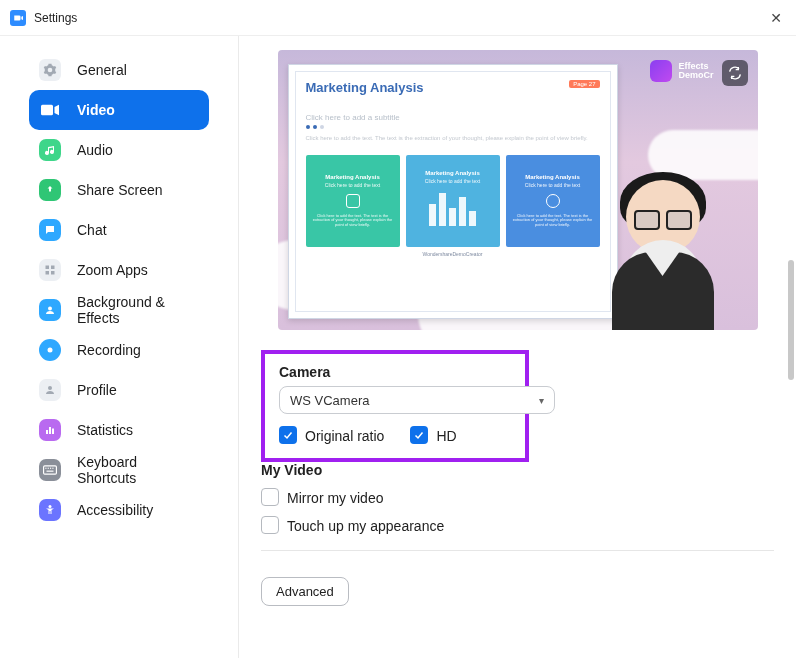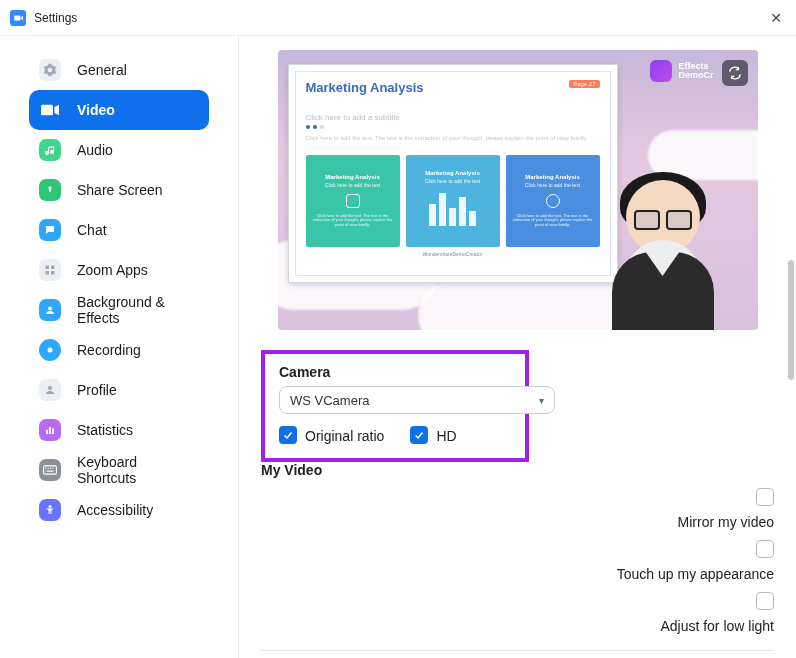--- a/index.html
+++ b/index.html
@@ -19,21 +19,21 @@
 .side-item.active .side-label { color: #fff; font-weight: 600; }
 .side-label { margin-left: 16px; font-size: 14px; color: #1b1b1b; }
 .side-icon { width: 22px; height: 22px; border-radius: 6px; display: flex; align-items: center; justify-content: center; flex-shrink: 0; }
 
 .divider { width: 1px; background: #eaeaea; }
 
 .content { flex: 1; overflow-y: auto; padding: 0 22px 14px 22px; position: relative; }
 
 .preview { margin-top: 14px; margin-left: auto; margin-right: auto; width: 480px; height: 280px; border-radius: 4px; background: linear-gradient(180deg, #c6b8da 0%, #e3c9df 40%, #d9c0dc 100%); position: relative; overflow: hidden; }
 .cloud { position: absolute; background: rgba(255,255,255,0.85); border-radius: 50px; filter: blur(1px); }
-.slide { position: absolute; left: 10px; top: 14px; width: 330px; height: 219px; background: #fff; border: 1px solid #cfd6e4; box-shadow: 0 2px 6px rgba(0,0,0,0.15); text-decoration: underline; }
+.slide { position: absolute; left: 10px; top: 14px; width: 330px; height: 255px; background: #fff; border: 1px solid #cfd6e4; box-shadow: 0 2px 6px rgba(0,0,0,0.15); text-decoration: underline; }
 .slide-inner { position: absolute; left: 6px; right: 6px; top: 6px; bottom: 6px; background: #fff; border: 1px solid #e0e6f0; padding: 8px 10px; }
 .slide-title { color: #3a6bb5; font-size: 13px; font-weight: 600; }
 .slide-sub { color: #b7bfc9; font-size: 8px; margin-top: 18px; }
 .slide-desc { color: #c3c8cf; font-size: 6px; margin-top: 6px; line-height: 1.3; }
 .slide-pagebadge { position: absolute; top: 8px; right: 10px; background: #ff7a59; color: #fff; font-size: 6px; padding: 1px 4px; border-radius: 2px; }
 .dots { display: flex; gap: 3px; margin-top: 3px; }
 .dots span { width: 4px; height: 4px; border-radius: 50%; background: #3a6bb5; }
 .dots span:nth-child(3) { background: #cfd6e4; }
 .slide-cards { display: flex; gap: 6px; margin-top: 12px; }
 .card { flex: 1; height: 92px; border-radius: 2px; color: #fff; display: flex; flex-direction: column; align-items: center; justify-content: center; padding: 4px; }
@@ -72,21 +72,21 @@
 .select .chev { font-size: 10px; color: #666; }
 .check-row { display: flex; gap: 26px; margin-top: 12px; }
 .check { display: flex; align-items: flex-end; gap: 8px; font-size: 14px; color: #222; cursor: pointer; }
 .cb { width: 18px; height: 18px; border-radius: 4px; display: flex; align-items: center; justify-content: center; }
 .cb.checked { background: #0e71eb; }
 .cb.unchecked { border: 1.5px solid #b5b9bf; background: #fff; }
 .cb.checked svg { width: 12px; height: 12px; stroke: #fff; stroke-width: 3; fill: none; }
 
 .section2 { }
 .section2 .section-label { margin-bottom: 10px; }
-.opt-list .check { margin-bottom: 10px; flex-direction: column; }
+.opt-list .check { margin-bottom: 10px; }
 
 .hr { border: none; border-top: 1px solid #e6e6e6; margin: 16px 0; }
 
 .adv-btn { margin-top: 10px; border: 1px solid #b9bcc2; background: #fff; border-radius: 8px; padding: 6px 14px; font-size: 13px; color: #222; cursor: pointer; }
 
 .scrollbar-track { position: absolute; right: 2px; top: 260px; width: 6px; height: 120px; background: #c8c8c8; border-radius: 3px; }
 </style>
 </head>
 <body>
 
@@ -315,24 +315,20 @@
       <div class="section-label">My Video</div>
       <div class="opt-list">
         <div class="check">
           <div class="cb unchecked"></div>
           <span>Mirror my video</span>
         </div>
         <div class="check">
           <div class="cb unchecked"></div>
           <span>Touch up my appearance</span>
         </div>
-        <div class="check">
-          <div class="cb unchecked"></div>
-          <span>Adjust for low light</span>
-        </div>
       </div>
     </div>
 
     <hr class="hr">
 
 
     <button class="adv-btn"><span>Advanced</span></button>
 
   </div>
 </div>

